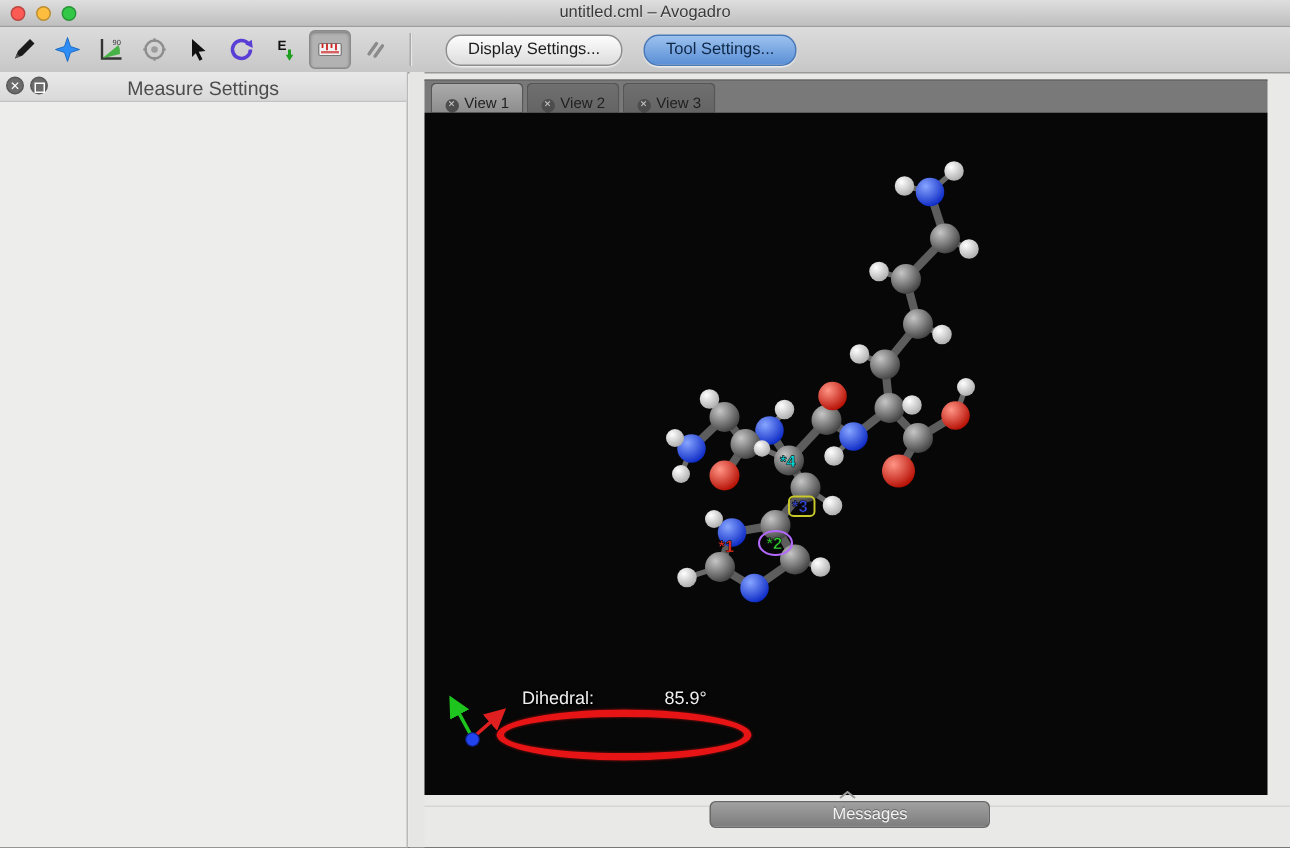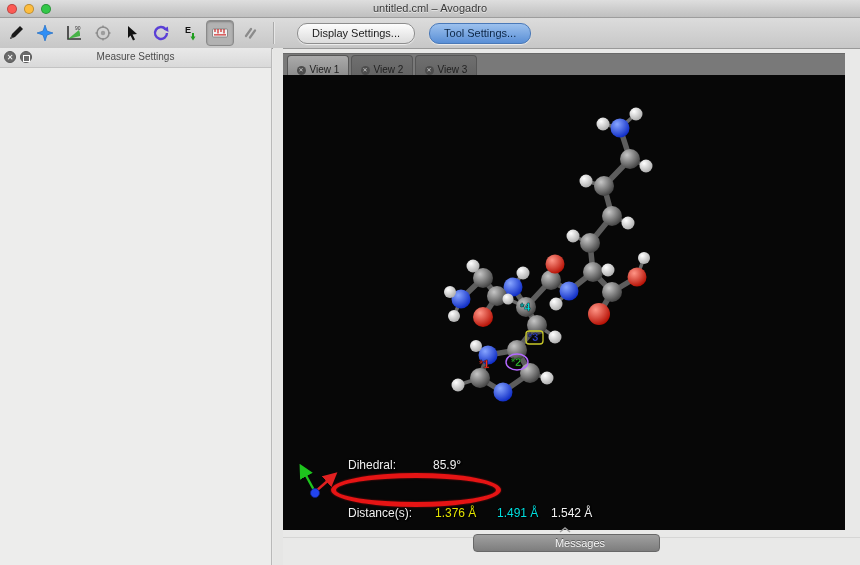--- a/index.html
+++ b/index.html
@@ -50,21 +50,21 @@
     position:absolute;left:0;top:48px;width:272px;height:517px;
     background:#ededec;border-right:1px solid #b9b9b9;box-sizing:border-box;
   }
   .dock-header{
     position:relative;height:19px;
     background:linear-gradient(#e9e9e9,#d9d9d9);
     border-bottom:1px solid #c3c3c3;
   }
   .dock-title{
     position:absolute;left:0;right:0;top:3px;text-align:center;
-    font-size:10px;color:#4c4c4c;
+    font-size:13px;color:#4c4c4c;
   }
   .dockbtn{
     position:absolute;top:3px;width:12px;height:12px;border-radius:50%;
     background:#6b6b6b;color:#fff;font-size:8px;line-height:12px;text-align:center;
     border:1px solid #585858;box-sizing:border-box;
   }
   .dockbtn .sq{display:block;width:5px;height:5px;border:1px solid #fff;margin:2.5px auto 0;}
   .splitter{position:absolute;left:273px;top:48px;width:10px;height:517px;background:#e6e6e5;}
   
   .tabbar{
@@ -84,21 +84,21 @@
     font-size:6px;line-height:9px;text-align:center;flex:none;
   }
   
   .gl{
     position:absolute;left:283px;top:75px;width:562px;height:455px;
     background:#070707;overflow:hidden;
   }
   .gl svg{position:absolute;left:0;top:0;}
   .mrow{position:absolute;font-size:12px;color:#f0f0f0;text-shadow:0 0 2px #000, 1px 1px 1px #000;}
   .mlabel{position:absolute;left:65px;white-space:nowrap;}
-  .mval{position:absolute;left:150px;white-space:nowrap;}
+  .mval{position:absolute;left:160px;white-space:nowrap;}
   .dspan{position:absolute;white-space:nowrap;}
   .angle-ring{
     position:absolute;left:48px;top:398px;width:170px;height:34px;
     border:5px solid #e61414;border-radius:50%;box-sizing:border-box;
     box-shadow:0 0 2px rgba(230,20,20,.6), inset 0 0 2px rgba(230,20,20,.6);
   }
   
   .bline{position:absolute;left:283px;top:537px;width:577px;height:1px;background:#d6d6d5;}
   .msgbtn{
     position:absolute;left:473px;top:534px;width:187px;height:18px;
@@ -335,24 +335,20 @@
       <line x1="32" y1="417" x2="20" y2="395" stroke="#1ec51e" stroke-width="2.4" marker-end="url(#ahG)"></line>
       <line x1="32" y1="417" x2="49" y2="402" stroke="#e02020" stroke-width="2.4" marker-end="url(#ahR)"></line>
       <circle cx="32" cy="418" r="4.5" fill="#2244ee" stroke="#0f1f88" stroke-width="0.8"></circle>
     </g>
   </svg>
 
   <div class="mrow" style="left:0;top:383px;width:562px;height:16px">
     <span class="mlabel">Dihedral:</span>
     <span class="mval">85.9°</span>
   </div>
-  <div class="mrow" style="left:0;top:431px;width:562px;height:16px">
-    <span class="mlabel">Distance(s):</span>
-    <span id="dist-values"><span class="dspan" style="left: 152px; color: rgb(227, 227, 0);">1.376 Å</span><span class="dspan" style="left: 214px; color: rgb(0, 222, 222);">1.491 Å</span><span class="dspan" style="left: 268px; color: rgb(242, 242, 242);">1.542 Å</span></span>
-  </div>
 
   <div class="angle-ring"></div>
 </div>
 
 <div class="bline"></div>
 <svg class="msgcaret" viewBox="0 0 12 6">
   <path d="M1 5 L6 1 L11 5" stroke="#9a9a9a" stroke-width="1.4" fill="none"></path>
 </svg>
 <div class="msgbtn">Messages</div>
 

